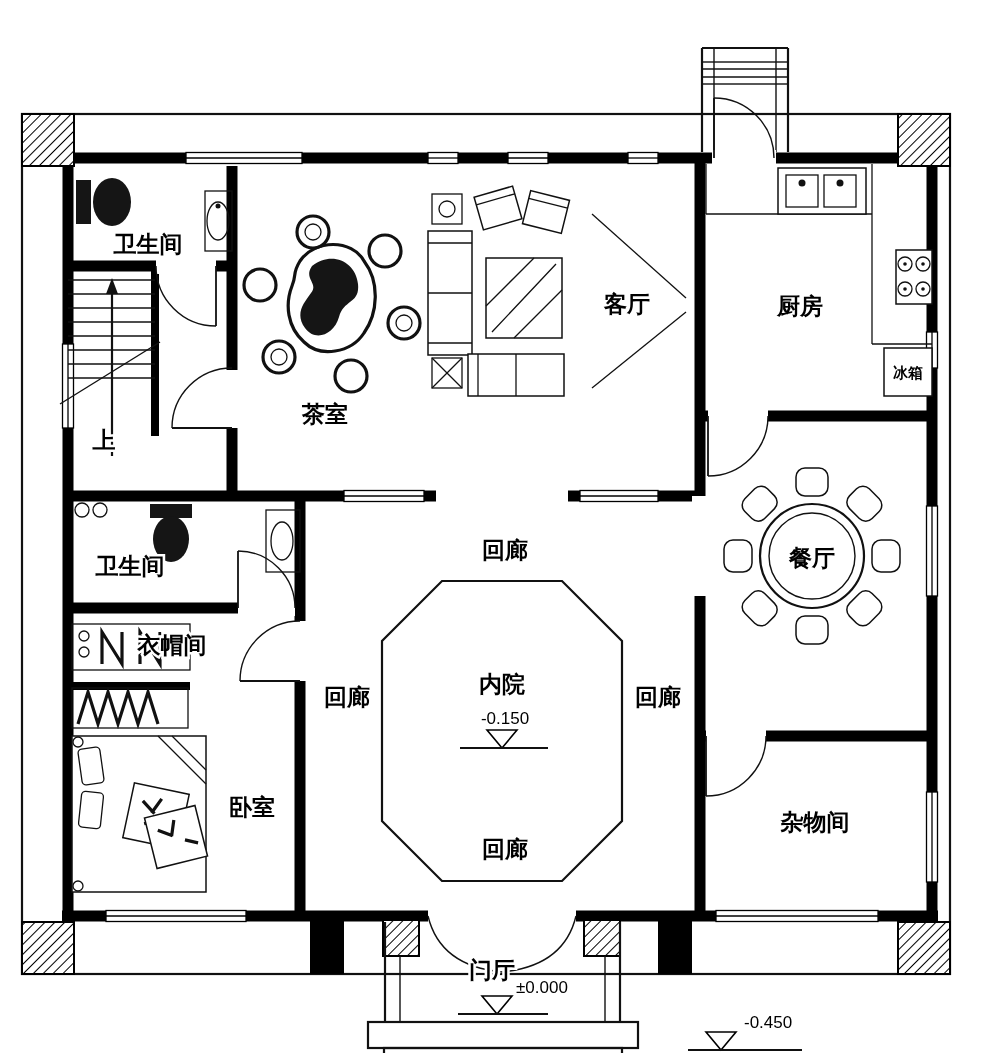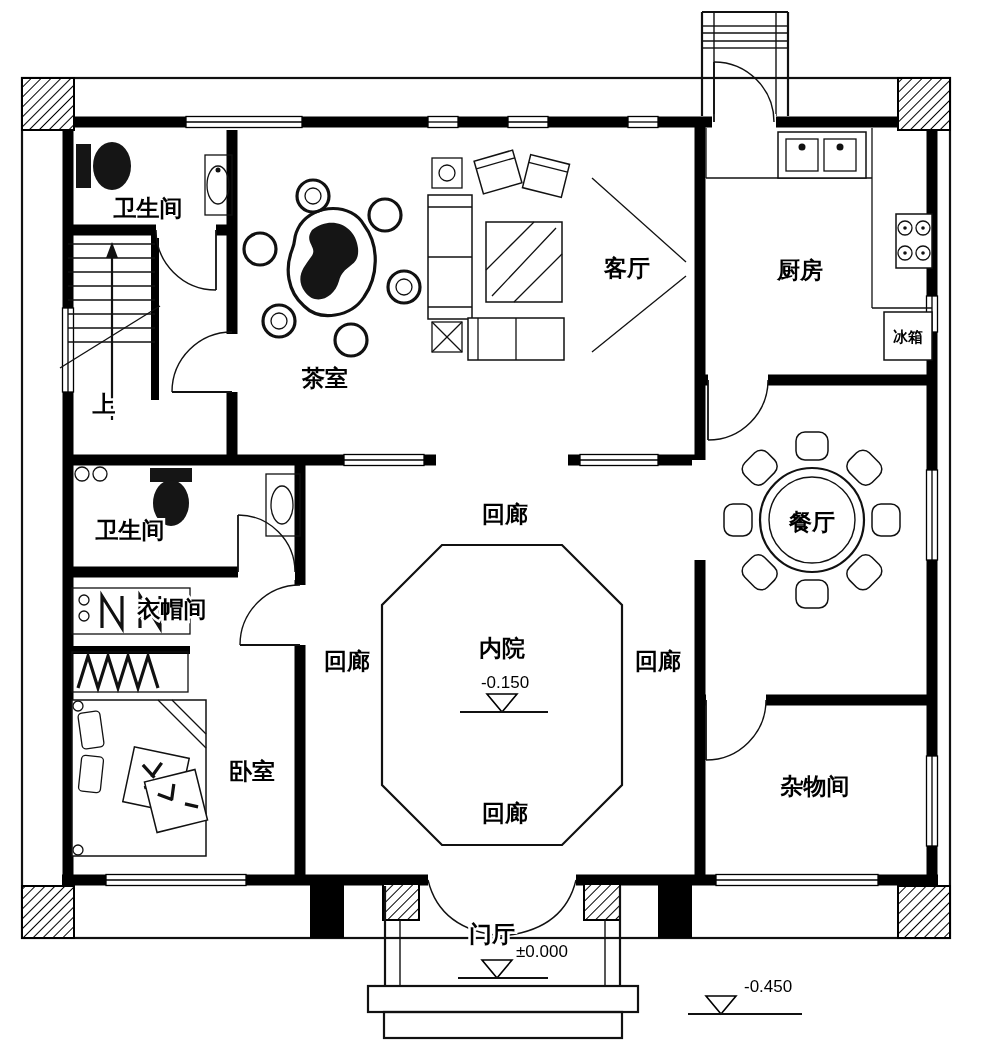--- a/index.html
+++ b/index.html
@@ -1,17 +1,17 @@
 <!DOCTYPE html>
 <html><head>
 <meta charset="utf-8">
 <style>
   html,body{margin:0;padding:0;background:#ffffff;}
   body{width:1000px;height:1053px;overflow:hidden;font-family:"Liberation Sans",sans-serif;}
-  .plan-wrap{position:relative;width:1000px;height:815px;background:#fff;}
+  .plan-wrap{position:relative;width:1000px;height:815px;background:#fff;margin-top:36px;}
   svg{display:block;}
   .wall{stroke:#000;stroke-width:11;fill:none;stroke-linecap:butt;}
   .wall-thin{stroke:#000;stroke-width:8;fill:none;stroke-linecap:butt;}
   .thin{stroke:#111;stroke-width:1.4;fill:none;}
   .thin2{stroke:#111;stroke-width:2.2;fill:none;}
   .thick3{stroke:#111;stroke-width:3.2;fill:none;}
   .furn{stroke:#111;stroke-width:1.5;fill:#fff;}
   .furnline{stroke:#111;stroke-width:1.3;fill:none;}
   .gap{fill:#ffffff;stroke:none;}
   .winframe{fill:none;stroke:#000;stroke-width:1.3;}

